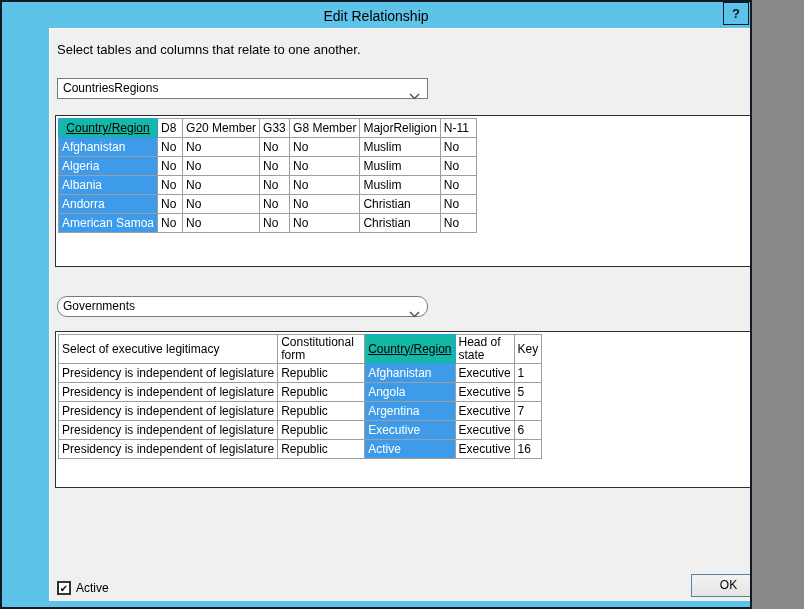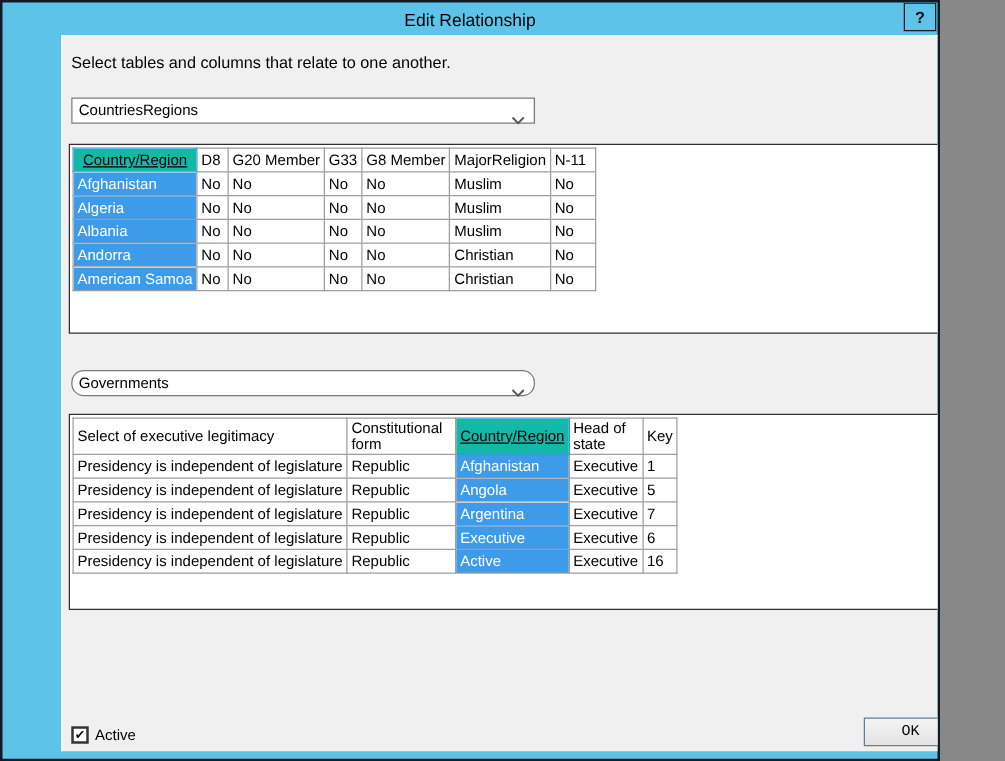--- a/index.html
+++ b/index.html
@@ -62,21 +62,21 @@
   }
   .checkbox {
     width:14px; height:14px; background:#fff; border:2px solid #333;
     display:inline-flex; align-items:center; justify-content:center;
     font-size:10px; color:#000; margin-right:5px;
   }
   .btn {
     position:absolute; top:545px; height:23px;
     background:linear-gradient(#F3F3F3,#E4E4E4);
     font-size:12px; color:#000; text-align:center; line-height:21px; cursor:default;
-    font-family:Liberation Mono, monospace;
+    font-family:Liberation Sans, sans-serif;
   }
   .ok-btn     { left:641px; width:75px; border:1px solid #5F7E99; }
   .cancel-btn { left:726px; width:60px; border:1px solid #757575; }
 </style>
 </head>
 <body>
 
 <div class="window">
 
   <div class="titlebar-title">Edit Relationship</div>

